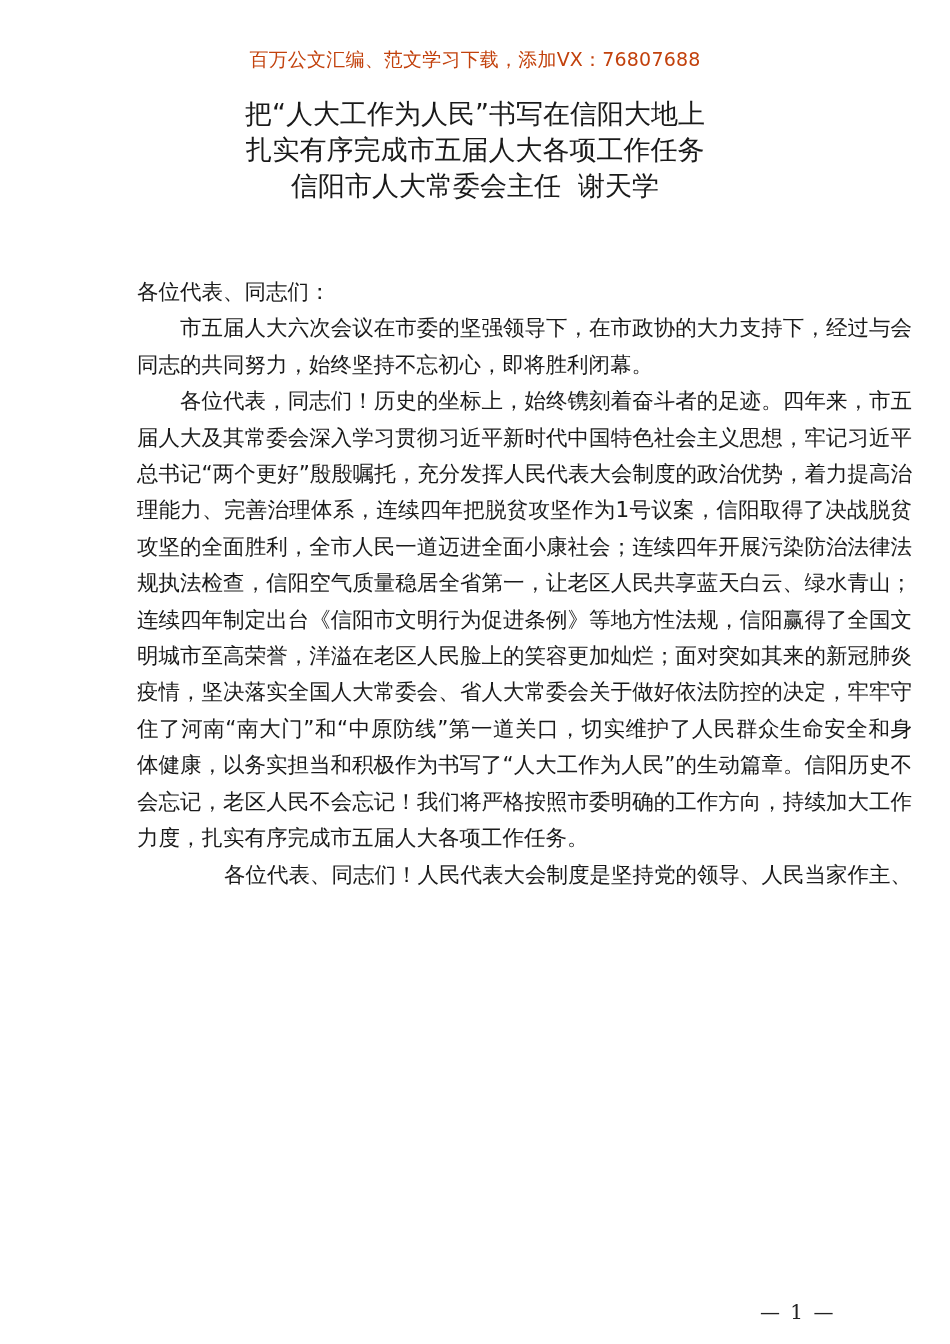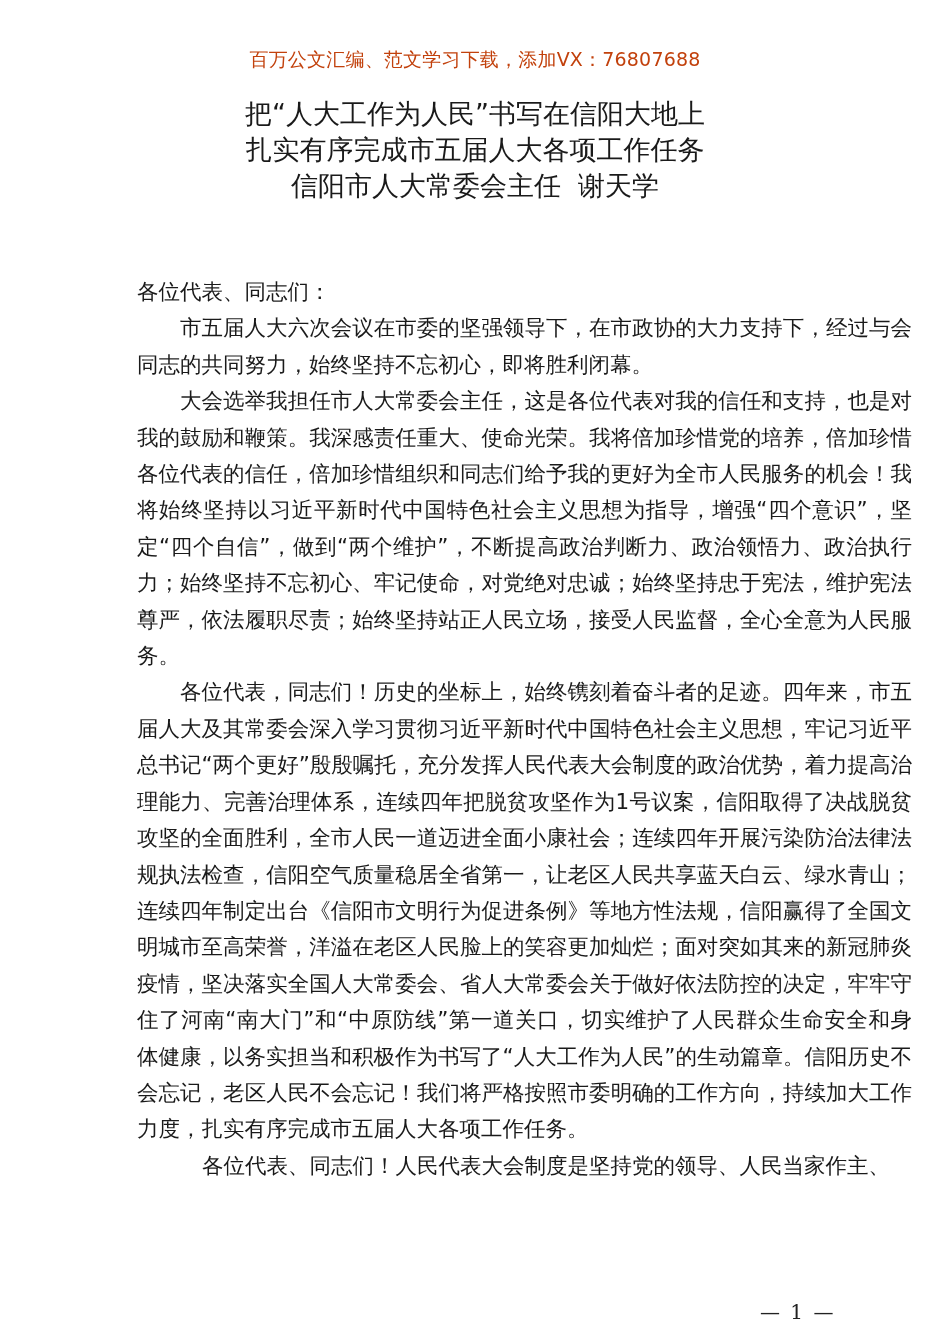--- a/index.html
+++ b/index.html
@@ -72,18 +72,17 @@
 
 <div class="title-block">
   <div>把“人大工作为人民”书写在信阳大地上</div>
   <div>扎实有序完成市五届人大各项工作任务</div>
   <div style="white-space: pre;">信阳市人大常委会主任  谢天学</div>
 </div>
 
 <div class="body">
   <p>各位代表、同志们：</p>
   <p class="indent">市五届人大六次会议在市委的坚强领导下，在市政协的大力支持下，经过与会同志的共同努力，始终坚持不忘初心，即将胜利闭幕。</p>
-  <p class="indent">大会选举我担任市人大常委会主任，这是各位代表对我的信任和支持，也是对我的鼓励和鞭策。我深感责任重大、使命光荣。我将倍加珍惜党的培养，倍加珍惜各位代表的信任，倍加珍惜组织和同志们给予我的更好为全市人民服务的机会！我将始终坚持以习近平新时代中国特色社会主义思想为指导，增强“四个意识”，坚定“四个自信”，做到“两个维护”，不断提高政治判断力、政治领悟力、政治执行力；始终坚持不忘初心、牢记使命，对党绝对忠诚；始终坚持忠于宪法，维护宪法尊严，依法履职尽责；始终坚持站正人民立场，接受人民监督，全心全意为人民服务。</p>
   <p class="indent">各位代表，同志们！历史的坐标上，始终镌刻着奋斗者的足迹。四年来，市五届人大及其常委会深入学习贯彻习近平新时代中国特色社会主义思想，牢记习近平总书记“两个更好”殷殷嘱托，充分发挥人民代表大会制度的政治优势，着力提高治理能力、完善治理体系，连续四年把脱贫攻坚作为1号议案，信阳取得了决战脱贫攻坚的全面胜利，全市人民一道迈进全面小康社会；连续四年开展污染防治法律法规执法检查，信阳空气质量稳居全省第一，让老区人民共享蓝天白云、绿水青山；连续四年制定出台《信阳市文明行为促进条例》等地方性法规，信阳赢得了全国文明城市至高荣誉，洋溢在老区人民脸上的笑容更加灿烂；面对突如其来的新冠肺炎疫情，坚决落实全国人大常委会、省人大常委会关于做好依法防控的决定，牢牢守住了河南“南大门”和“中原防线”第一道关口，切实维护了人民群众生命安全和身体健康，以务实担当和积极作为书写了“人大工作为人民”的生动篇章。信阳历史不会忘记，老区人民不会忘记！我们将严格按照市委明确的工作方向，持续加大工作力度，扎实有序完成市五届人大各项工作任务。</p>
-  <p class="indent" style="text-align: center;">各位代表、同志们！人民代表大会制度是坚持党的领导、人民当家作主、</p>
+  <p class="indent" style="text-align: right;">各位代表、同志们！人民代表大会制度是坚持党的领导、人民当家作主、</p>
 </div>
 
 <div class="page-number">— 1 —</div>
 
 </body></html>

